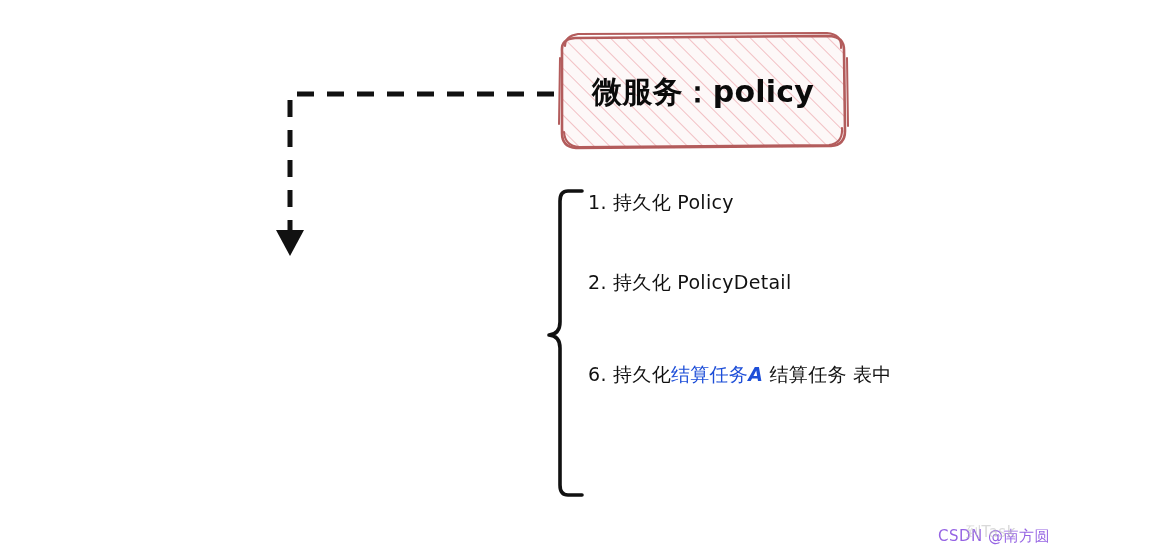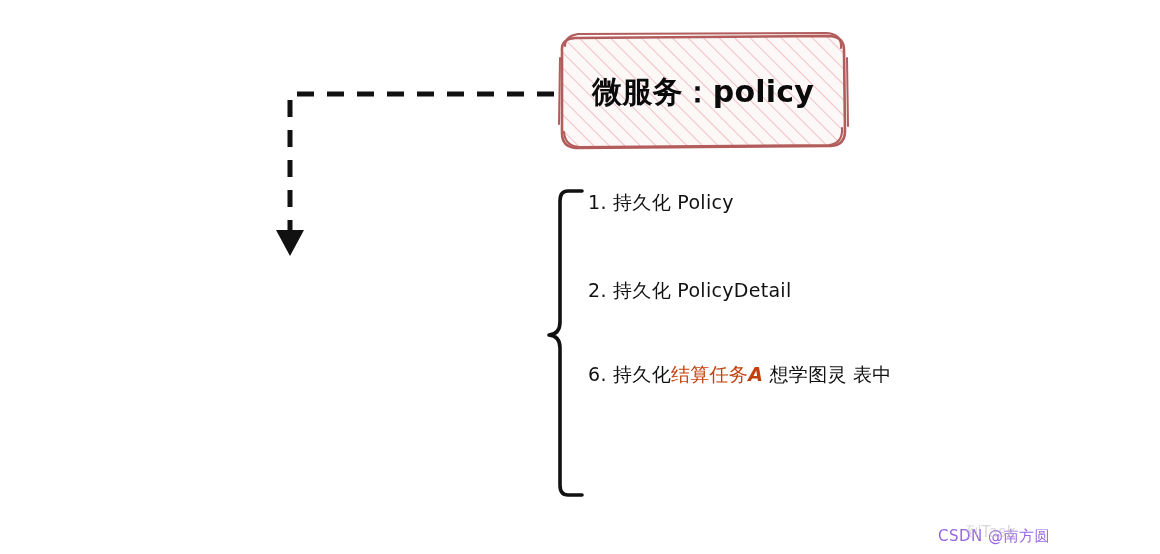--- a/index.html
+++ b/index.html
@@ -85,28 +85,28 @@
   }
   .step-line {
     position: absolute;
     left: 0;
     font-size: 19px;
     color: #111111;
     white-space: nowrap;
     letter-spacing: 0.3px;
   }
   .step-line .seg-red {
-    color: #c2410c;
+    color: #1d4ed8;
   }
   .step-line .seg-red .emph {
     font-style: italic;
     font-weight: 600;
   }
   #step-1 { top: 8px; }
-  #step-2 { top: 96px; text-align: right; }
+  #step-2 { top: 88px; text-align: right; }
   #step-3 { top: 180px; }
   #step-4 { top: 268px; }
 
   
   #watermark {
     position: absolute;
     right: 8px;
     bottom: 6px;
     height: 26px;
     width: 214px;
@@ -179,21 +179,21 @@
   </svg>
 
   <div id="steps">
     <div class="step-line" id="step-1">
       <span>1. 持久化 Policy</span>
     </div>
     <div class="step-line" id="step-2">
       <span>2. 持久化 PolicyDetail</span>
     </div>
     <div class="step-line" id="step-3">
-      <span>6. 持久化</span><span class="seg-red"><span>结算任务</span><span class="emph">A</span></span><span> 想学图灵 表中</span>
+      <span>6. 持久化</span><span class="seg-red"><span>结算任务</span><span class="emph">A</span></span><span> 结算任务 表中</span>
     </div>
   </div>
 
   <div id="watermark">
     <span class="wm-a">CSDN @南方圆</span>
     <span class="wm-b">到Task</span>
   </div>
 
 </div>
 

